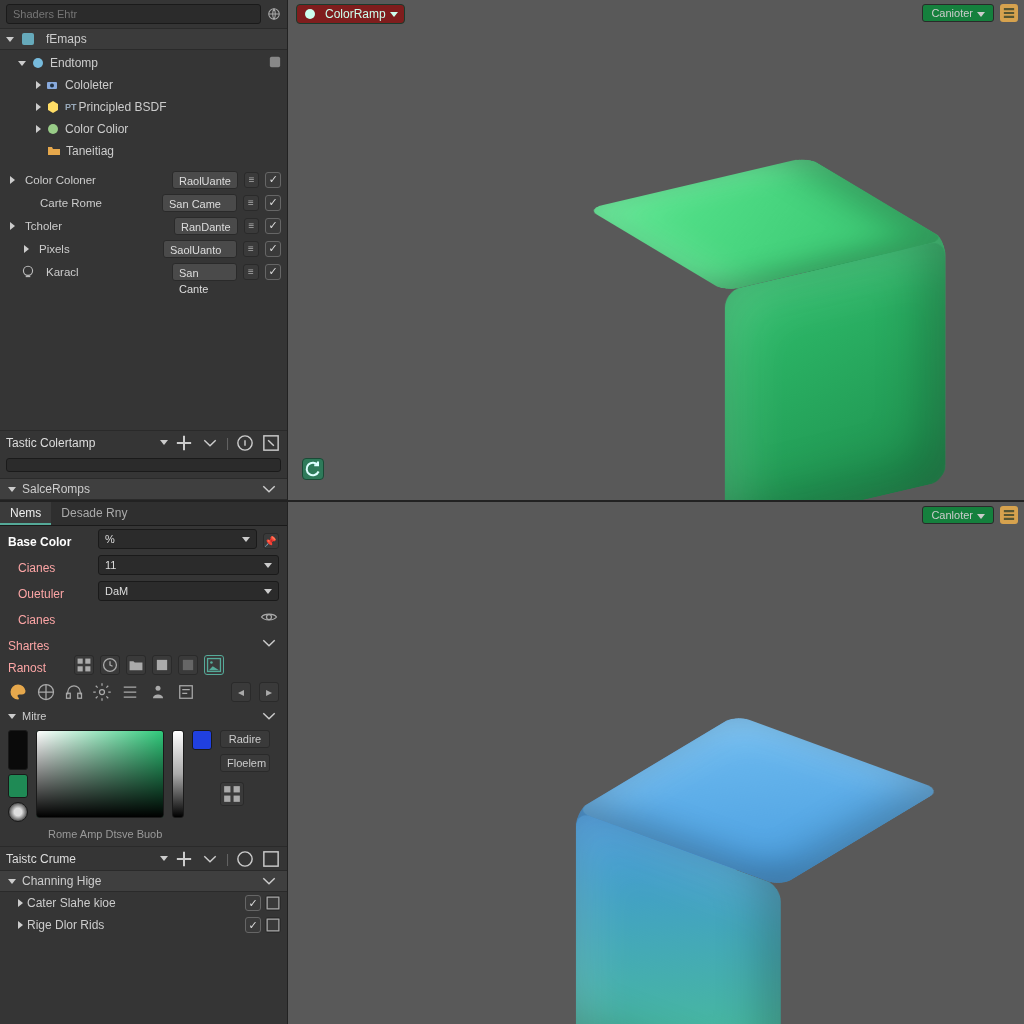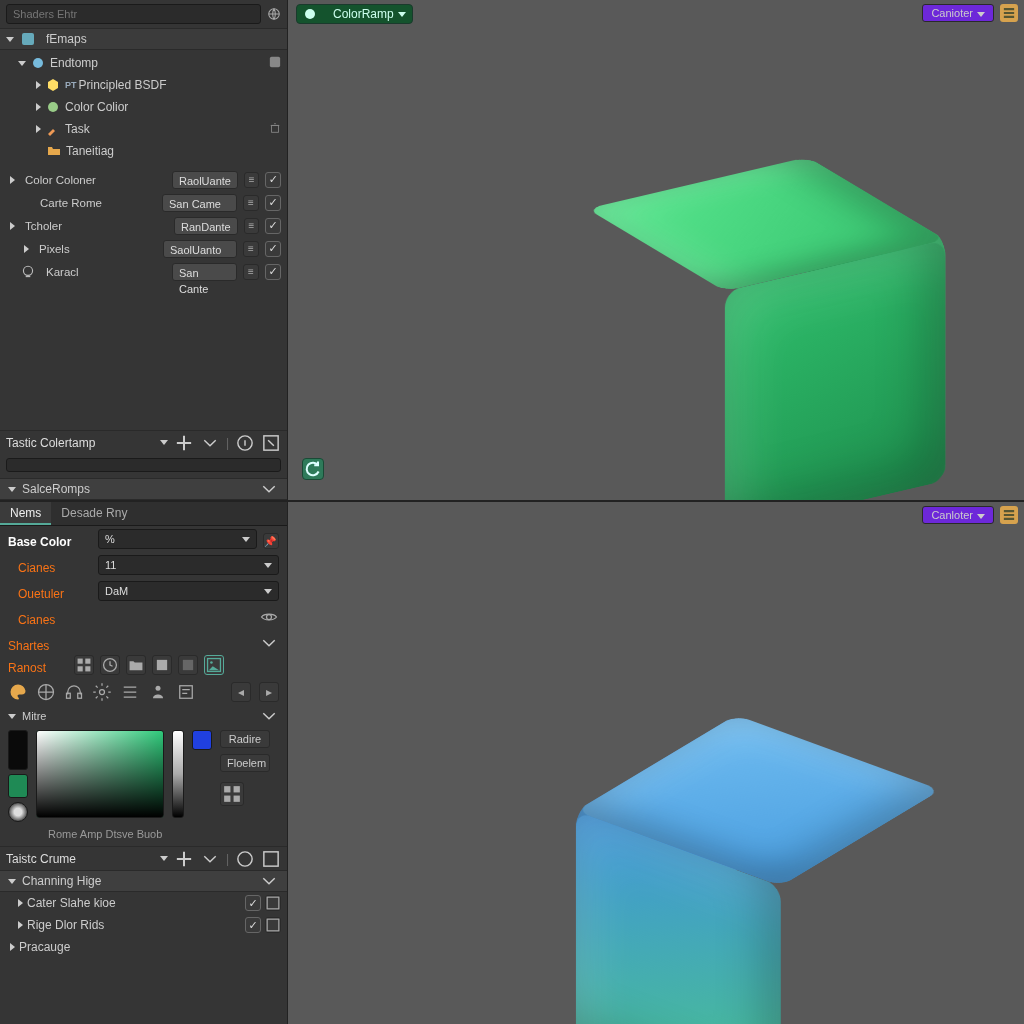--- a/index.html
+++ b/index.html
@@ -40,21 +40,21 @@
   .slider { height: 14px; background: linear-gradient(90deg,#2b2b2b,#2b2b2b); border: 1px solid #1a1a1a; border-radius: 3px; margin: 4px 6px 6px 6px; }
   .section-head { display: flex; align-items: center; padding: 3px 8px; gap: 6px; background: #3f3f3f; border-top: 1px solid #2a2a2a; border-bottom: 1px solid #2a2a2a; height: 22px; font-size: 12px; }
   .section-head .spacer { flex: 1; }
 
   
   .tabs { display: flex; height: 24px; background: #2f2f2f; border-bottom: 1px solid #1a1a1a; }
   .tab { padding: 4px 10px; font-size: 12px; color: #aaa; cursor: pointer; }
   .tab.active { background: #3b3b3b; color: #eee; border-bottom: 2px solid #5a9; }
   .formrow { display: flex; align-items: flex-end; padding: 3px 8px; gap: 6px; height: 26px; }
   .formrow.bold .flabel { font-weight: 600; color: #fff; }
-  .flabel { width: 84px; font-size: 12px; color: #f97316; }
+  .flabel { width: 84px; font-size: 12px; color: #fca5a5; }
   .fselect { flex: 1; background: #2b2b2b; border: 1px solid #1a1a1a; border-radius: 3px; height: 20px; color: #ddd; padding: 0 18px 0 6px; position: relative; font-size: 11px; line-height: 18px; }
   .fselect::after { content: ""; position: absolute; right: 6px; top: 7px; border-left: 4px solid transparent; border-right: 4px solid transparent; border-top: 5px solid #ccc; }
   .icon-strip { display: flex; gap: 8px; padding: 4px 8px; }
   .tool-ico { width: 20px; height: 20px; background: #3a3a3a; border: 1px solid #2a2a2a; border-radius: 3px; display: flex; align-items: center; justify-content: center; color: #aaa; }
   .tool-ico.naked { background: transparent; border: none; }
 
   .color-area { display: flex; gap: 8px; padding: 4px 8px 2px 8px; }
   .swatch-col { display: flex; flex-direction: column; gap: 4px; width: 20px; }
   .swatch { width: 20px; height: 40px; border: 1px solid #1a1a1a; border-radius: 3px; }
   .sv-box { width: 128px; height: 88px; border: 1px solid #1a1a1a; border-radius: 3px;
@@ -63,24 +63,24 @@
       linear-gradient(to right, #fff, rgba(255,255,255,0)),
       #2fc97a; position: relative; }
   .hue-bar { width: 12px; height: 88px; border: 1px solid #1a1a1a; border-radius: 3px;
     background: linear-gradient(to bottom, #fff, #aaa, #000); }
   .side-swatch { width: 20px; height: 20px; border: 1px solid #1a1a1a; border-radius: 3px; }
   .side-col { display: flex; flex-direction: column; gap: 6px; }
   .side-btn { background: #3a3a3a; border: 1px solid #2a2a2a; border-radius: 3px; padding: 2px 6px; font-size: 11px; color: #ccc; width: 50px; text-align: center; }
   .palette-caption { font-size: 11px; color: #999; padding: 4px 8px 6px 48px; }
 
   
-  .vp-header-left { position: absolute; top: 4px; left: 8px; display: flex; align-items: center; gap: 16px; background: #14532d; border: 1px solid #1a3a2c; border-radius: 4px; padding: 2px 6px; color: #cfe; font-size: 12px; }
+  .vp-header-left { position: absolute; top: 4px; left: 8px; display: flex; align-items: center; gap: 8px; background: #7f1d1d; border: 1px solid #1a3a2c; border-radius: 4px; padding: 2px 6px; color: #cfe; font-size: 12px; }
   .vp-header-left .drop::after { content: ""; border-left: 4px solid transparent; border-right: 4px solid transparent; border-top: 5px solid #cfe; display: inline-block; margin-left: 4px; vertical-align: middle; }
   .vp-header-right { position: absolute; top: 4px; right: 6px; display: flex; align-items: center; gap: 6px; }
-  .vp-btn { background: #6d28d9; border: 1px solid #2a2a2a; border-radius: 3px; padding: 2px 8px; font-size: 11px; color: #ccc; position: relative; }
+  .vp-btn { background: #15803d; border: 1px solid #2a2a2a; border-radius: 3px; padding: 2px 8px; font-size: 11px; color: #ccc; position: relative; }
   .vp-btn.drop::after { content: ""; border-left: 4px solid transparent; border-right: 4px solid transparent; border-top: 5px solid #ccc; display: inline-block; margin-left: 4px; vertical-align: middle; }
   .vp-burger { width: 18px; height: 18px; background: #d6a24e; border-radius: 3px; display: flex; align-items: center; justify-content: center; }
   .vp-refresh { position: absolute; left: 14px; bottom: 20px; width: 22px; height: 22px; background: #2e7a5a; border: 1px solid #1a4a36; border-radius: 4px; display: flex; align-items: center; justify-content: center; color: #dff; }
 
   
   .cube-wrap { position: absolute; left: 50%; top: 50%; transform-style: preserve-3d; }
   .cube-top .cube-wrap { transform: translate(-50%,-52%) rotateX(-22deg) rotateY(32deg); }
   .cube-bottom .cube-wrap { transform: translate(-50%,-46%) rotateX(-28deg) rotateY(-38deg); }
   .face { position: absolute; width: 260px; height: 260px; border-radius: 18px; box-shadow: inset -20px -20px 60px rgba(0,0,0,.25), inset 20px 20px 60px rgba(255,255,255,.15); }
   .f-top    { transform: rotateX(90deg) translateZ(130px); }
@@ -131,48 +131,44 @@
         <span>Endtomp</span>
         <span class="spacer"></span>
         <span class="end-ico"><svg viewBox="0 0 14 14" width="12" height="12" fill="#888">
               <rect x="1" y="1" width="12" height="12" rx="2"></rect>
             </svg></span>
       </div>
       <div class="tree-row indent-2">
         <span class="tri right"></span>
         <span class="tree-ico">
             <svg viewBox="0 0 16 16">
+              <rect x="2" y="5" width="10" height="7" rx="1" fill="#8ad"></rect>
+              <circle cx="7" cy="8.5" r="2" fill="#234"></circle>
+            </svg>
+          </span>
+        <span>Cololeter</span>
+      </div>
+      <div class="tree-row indent-2">
+        <span class="tri right"></span>
+        <span class="tree-ico">
+            <svg viewBox="0 0 16 16">
               <path d="M8 2l5 3v6l-5 3-5-3V5z" fill="#fd6"></path>
             </svg>
           </span>
         <span style="font-size:9px;color:#9ab;margin-right:2px;font-weight:700">PT</span>
         <span>Principled BSDF</span>
       </div>
       <div class="tree-row indent-2">
         <span class="tri right"></span>
         <span class="tree-ico">
             <svg viewBox="0 0 16 16">
               <circle cx="8" cy="8" r="5" fill="#9c8"></circle>
             </svg>
           </span>
         <span>Color Colior</span>
-      </div>
-      <div class="tree-row indent-2">
-        <span class="tri right"></span>
-        <span class="tree-ico">
-            <svg viewBox="0 0 16 16">
-              <path d="M3 13l5-5 2 2-5 5z" fill="#e95"></path>
-            </svg>
-          </span>
-        <span>Task</span>
-        <span class="spacer"></span>
-        <span class="end-ico"><svg viewBox="0 0 14 14" width="12" height="12" fill="none" stroke="#888">
-              <rect x="3" y="4" width="8" height="8"></rect>
-              <path d="M2 4h10M6 2h2"></path>
-            </svg></span>
       </div>
       <div class="tree-row indent-2">
         <span class="tree-ico" style="margin-left:10px">
             <svg viewBox="0 0 16 16">
               <path d="M2 4h4l1 2h7v6H2z" fill="#e6a84c"></path>
             </svg>
           </span>
         <span>Taneitiag</span>
       </div>
     </div>
@@ -474,24 +470,20 @@
       <span class="tri right"></span>
       <span>Rige Dlor Rids</span>
       <span class="spacer"></span>
       <span class="ckbox on"></span>
       <span class="small-btn" style="margin-left:4px">
           <svg viewBox="0 0 12 12" fill="none" stroke="#aaa">
             <rect x="1" y="1" width="10" height="10"></rect>
           </svg>
         </span>
     </div>
-    <div class="tree-row" style="padding-left:10px">
-      <span class="tri right"></span>
-      <span>Pracauge</span>
-    </div>
   </div>
 
   <div class="panel-right-top cube-top">
     <div class="vp-header-left">
       <span class="ico">
           <svg viewBox="0 0 14 14" fill="#cfe">
             <circle cx="7" cy="7" r="5"></circle>
           </svg>
         </span>
       <span class="drop">ColorRamp</span>

